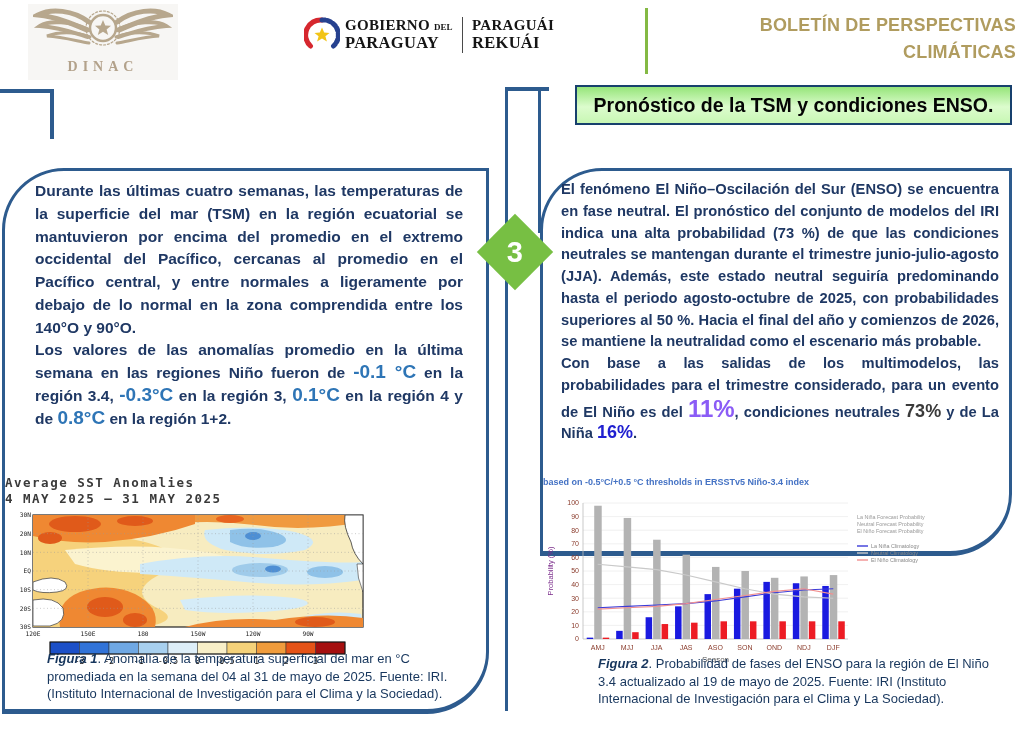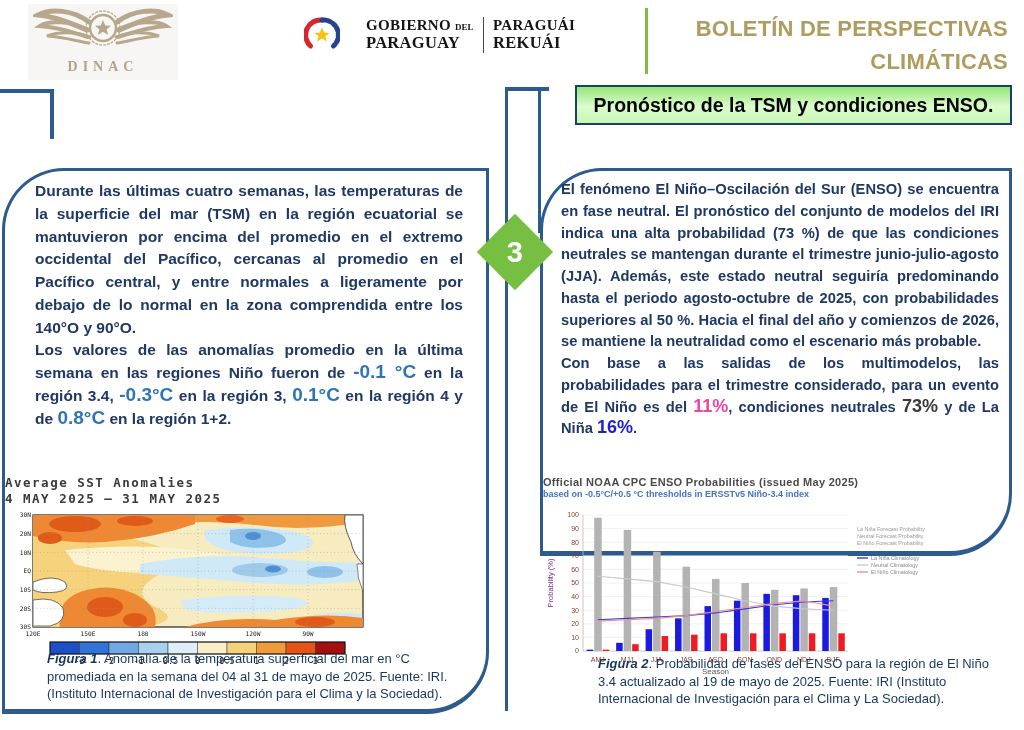--- a/index.html
+++ b/index.html
@@ -4,30 +4,30 @@
 <style>
   html,body{margin:0;padding:0;background:#e9e9e9;}
   .page{position:relative;width:1024px;height:730px;background:#ffffff;overflow:hidden;
         font-family:"Liberation Sans",sans-serif;margin:0 auto;}
   .page *{box-sizing:border-box;}
 
   
   .dinac{position:absolute;left:28px;top:4px;width:150px;height:76px;text-align:center;background:#f7f6f4;}
   .dinac-label{font-family:"Liberation Serif",serif;font-size:14px;font-weight:bold;
                letter-spacing:5px;color:#b3a28b;margin-top:-3px;}
-  .gov{position:absolute;left:304px;top:17px;display:flex;align-items:center;gap:26px;}
+  .gov{position:absolute;left:304px;top:17px;display:flex;align-items:center;gap:5px;}
   .gov-text{display:flex;align-items:center;gap:9px;font-family:"Liberation Serif",serif;color:#151515;}
   .gov-es,.gov-gn{text-align:left;line-height:1.05;}
   .gov-l1{font-size:15px;font-weight:bold;letter-spacing:.3px;}
   .gov-l1 .tiny{font-size:9px;letter-spacing:0;}
   .gov-l2{font-size:16.5px;font-weight:bold;letter-spacing:.3px;}
   .gov-sep{width:1.5px;height:36px;background:#4a4a4a;}
   .title-sep{position:absolute;left:645px;top:8px;width:2.5px;height:66px;background:#84b944;}
-  .bulletin-title{position:absolute;right:16px;top:12px;width:340px;text-align:right;
-                  color:#b09c5f;font-weight:bold;font-size:22px;line-height:1.5;letter-spacing:.2px;}
+  .bulletin-title{position:absolute;right:8px;top:12px;width:340px;text-align:right;
+                  color:#b09c5f;font-weight:bold;font-size:18px;line-height:1.5;letter-spacing:.2px;}
 
   
   .hdr-box{position:absolute;border:2.5px solid #17406d;
            background:linear-gradient(180deg,#96e57a,#dcfccd 55%,#c8f7b4);
            display:flex;align-items:center;justify-content:center;
            font-size:19.5px;font-weight:600;color:#050505;}
   #hdr-left{left:120px;top:88px;width:366px;height:41px;}
   #hdr-right{left:575px;top:85px;width:437px;height:40px;}
   .brk{position:absolute;background:#2d5b8e;}
 
@@ -35,21 +35,21 @@
   .panel{position:absolute;border:3px solid #2d5b8e;border-bottom-width:5px;background:#fff;
          border-radius:62px 0 62px 0;}
   #panel-left{left:2px;top:168px;width:487px;height:546px;}
   #panel-right{left:540px;top:168px;width:472px;height:388px;}
   .content-l{position:absolute;left:30px;top:9px;width:428px;}
   .content-r{position:absolute;left:18px;top:8px;width:438px;}
   .body-text{margin:0;text-align:justify;color:#1f3864;font-weight:600;}
   .content-l .body-text{font-size:15.5px;line-height:1.47;}
   .content-r .body-text{font-size:14.7px;line-height:1.48;}
   .seg-v{color:#2e75b6;font-weight:bold;font-size:19px;line-height:1;}
-  .seg-red{color:#ec4899;font-weight:bold;font-size:18px;line-height:1;}
+  .seg-red{color:#8b5cf6;font-weight:bold;font-size:24px;line-height:1;}
   .seg-dark{color:#3a3a3a;font-weight:bold;font-size:18px;line-height:1;}
   .seg-blue{color:#2020d0;font-weight:bold;font-size:18px;line-height:1;}
 
   .figure{position:absolute;left:0;right:0;text-align:left;margin-top:32px;}
   #figure1{top:272px;}
   #figure2{top:273px;}
   .map-title{font-family:"DejaVu Sans Mono",monospace;font-size:12.5px;font-weight:bold;
              color:#3a3a3a;letter-spacing:1.5px;line-height:1.3;}
   .chart-title{font-size:11px;font-weight:bold;color:#4a4a4a;letter-spacing:.3px;}
   .chart-subtitle{font-size:9px;font-weight:bold;color:#4472c4;margin:1px 0 2px 0;}
@@ -220,21 +220,20 @@
       <span class="cap-label">Figura 1</span><span>. Anomalía de la temperatura superficial del mar en °C promediada en la semana del 04 al 31 de mayo de 2025. Fuente: IRI. (Instituto Internacional de Investigación para el Clima y la Sociedad).</span>
     </p>
   </div>
 
   <div class="panel" id="panel-right">
     <div class="content-r">
       <p class="body-text">El fenómeno El Niño–Oscilación del Sur (ENSO) se encuentra en fase neutral. El pronóstico del conjunto de modelos del IRI indica una alta probabilidad (73 %) de que las condiciones neutrales se mantengan durante el trimestre junio-julio-agosto (JJA). Además, este estado neutral seguiría predominando hasta el periodo agosto-octubre de 2025, con probabilidades superiores al 50 %. Hacia el final del año y comienzos de 2026, se mantiene la neutralidad como el escenario más probable.</p>
       <p class="body-text"><span>Con base a las salidas de los multimodelos, las probabilidades para el trimestre considerado, para un evento de El Niño es del </span><span class="seg-red">11%</span><span>, condiciones neutrales </span><span class="seg-dark">73%</span><span> y de La Niña </span><span class="seg-blue">16%</span><span>.</span></p>
     </div>
     <div class="figure" id="figure2">
-      <div class="chart-title">Official NOAA CPC ENSO Probabilities (issued May 2025)</div>
       <div class="chart-subtitle">based on -0.5°C/+0.5 °C thresholds in ERSSTv5 Niño-3.4 index</div>
       <svg id="enso-chart" width="420" height="178" viewBox="0 0 420 178">
           <line x1="40" x2="305" y1="150" y2="150" stroke="#bbb" stroke-width="0.8"></line>
           <text x="36" y="152.4" text-anchor="end" font-size="7" fill="#8a3b2b">0</text>
           <line x1="40" x2="305" y1="136.4" y2="136.4" stroke="#ececec" stroke-width="0.8"></line>
           <text x="36" y="138.8" text-anchor="end" font-size="7" fill="#8a3b2b">10</text>
           <line x1="40" x2="305" y1="122.8" y2="122.8" stroke="#ececec" stroke-width="0.8"></line>
           <text x="36" y="125.2" text-anchor="end" font-size="7" fill="#8a3b2b">20</text>
           <line x1="40" x2="305" y1="109.2" y2="109.2" stroke="#ececec" stroke-width="0.8"></line>
           <text x="36" y="111.60000000000001" text-anchor="end" font-size="7" fill="#8a3b2b">30</text>

